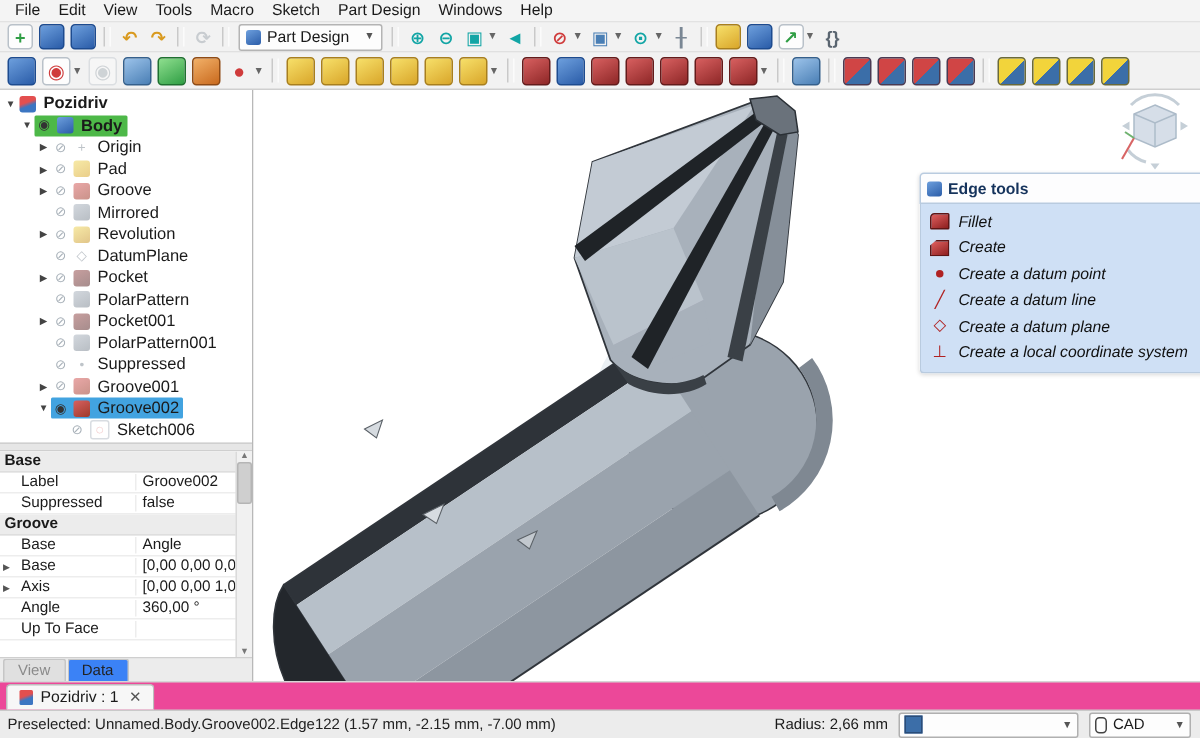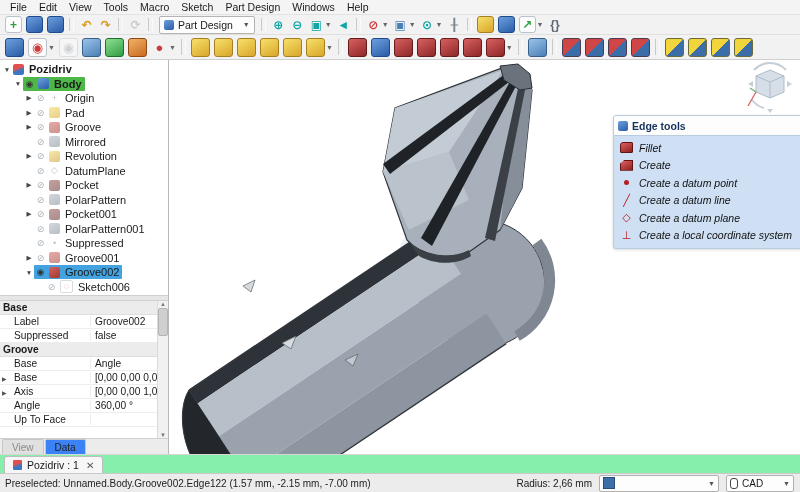--- a/index.html
+++ b/index.html
@@ -93,21 +93,21 @@
     font-size:7px;display:flex;align-items:center;justify-content:center;line-height:1;}
   .etp-b{background:#cfe0f5;border:1px solid #b9cbdf;border-top:none;padding:3px 0 4px 0;border-radius:0 0 3px 3px;font-style:italic;}
   .etp-i{height:17.5px;display:flex;align-items:center;gap:6px;padding-left:6px;color:#101010;}
   .eic{width:13px;flex:0 0 auto;display:inline-flex;align-items:center;justify-content:center;
     font-size:11px;color:#b02222;line-height:1;}
   .eic .cube{width:11px;height:9px;background:linear-gradient(150deg,#e06060,#8e1f1f);border:1px solid #5e1515;border-radius:3px 1px 1px 1px;}
   .eic .cube.ch{border-radius:0;clip-path:polygon(0 35%,35% 0,100% 0,100% 100%,0 100%);}
   .eic .pt{width:5px;height:5px;border-radius:50%;background:#b02222;}
 
   
-  .doctabs{height:18px;background:#86efac;border-top:1px solid #d6d6d6;border-bottom:1px solid #c9c9c9;
+  .doctabs{height:18px;background:#ec4899;border-top:1px solid #d6d6d6;border-bottom:1px solid #c9c9c9;
     display:flex;align-items:flex-end;padding-left:4px;flex:0 0 auto;}
   .dtab{height:16px;display:flex;align-items:center;gap:5px;background:#f7f7f7;border:1px solid #bdbdbd;
     border-bottom:none;border-radius:3px 3px 0 0;padding:0 8px;font-size:10.5px;}
   .dtab .dicon{width:9px;height:10px;background:linear-gradient(160deg,#e34f4f 40%,#3c76c2 60%);border-radius:1px;}
   .dtab .x{color:#555;font-size:10px;font-weight:bold;margin-left:2px;}
 
   
   .statusbar{height:18px;background:#ececec;display:flex;align-items:center;font-size:10px;
     padding:0 6px 0 5px;gap:6px;flex:0 0 auto;}
   .statusbar .pres{color:#222;white-space:nowrap;overflow:hidden;}

